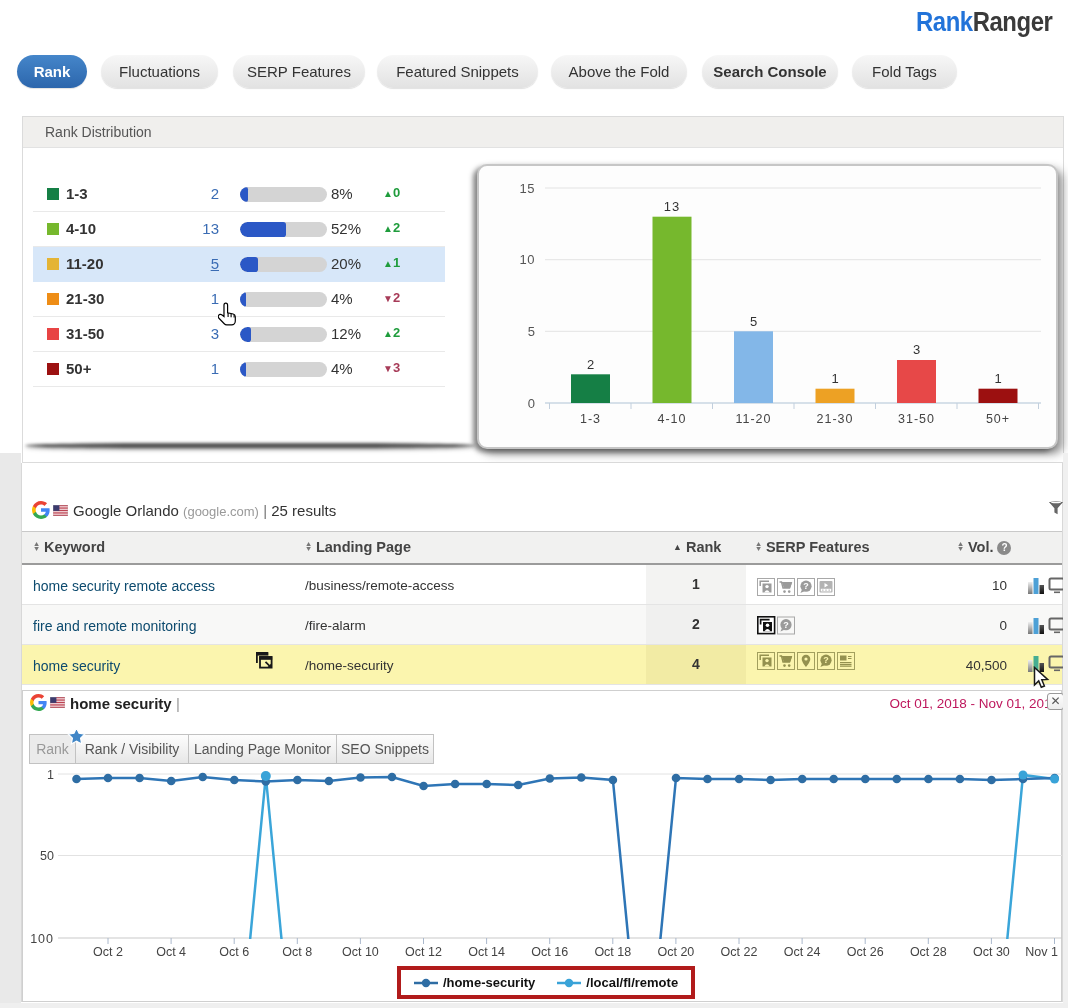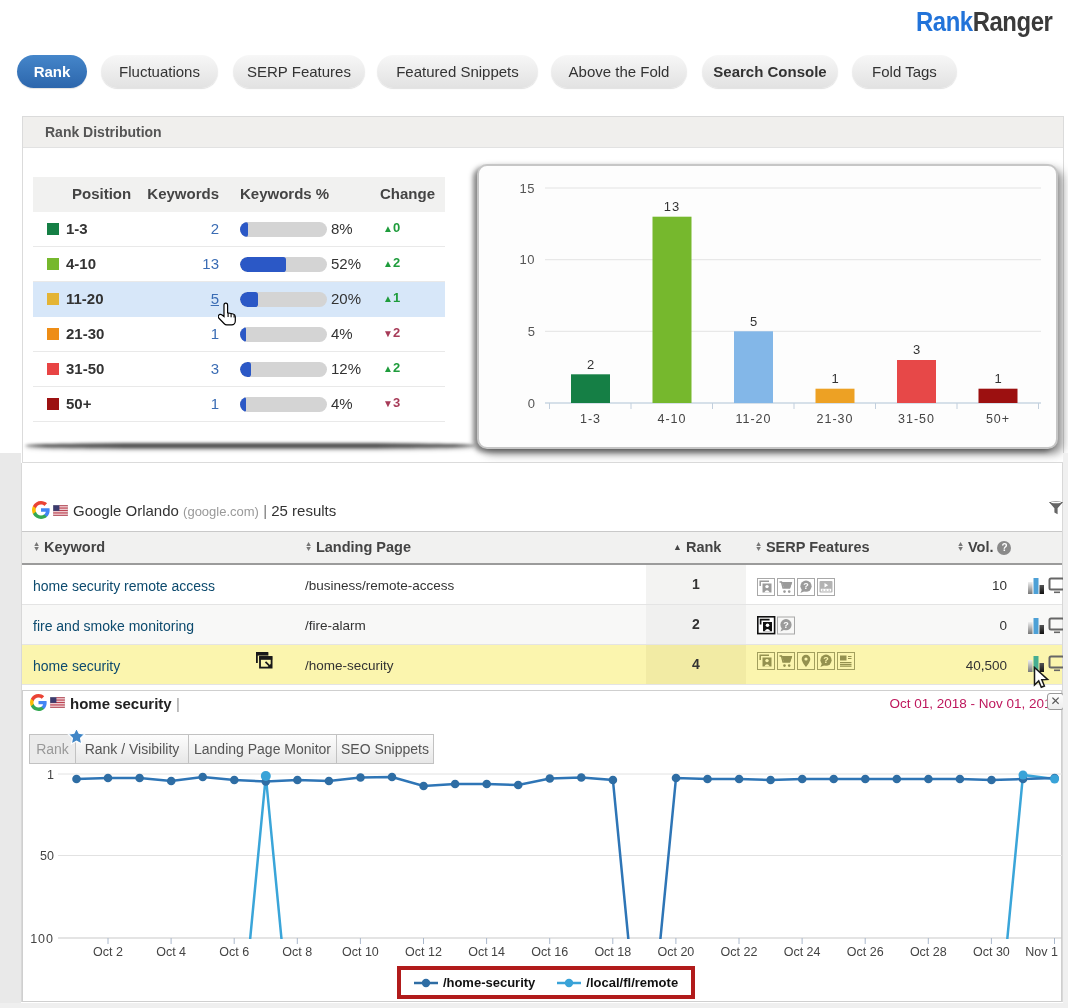--- a/index.html
+++ b/index.html
@@ -3,21 +3,21 @@
 <meta charset="utf-8">
 <style>
 * { margin:0; padding:0; box-sizing:border-box; }
 html,body { width:1068px; height:1008px; background:#fff; font-family:"Liberation Sans", sans-serif; position:relative; overflow:hidden; }
 .abs { position:absolute; }
 
 .pill { position:absolute; top:55px; height:33px; border-radius:17px; font-size:15px; color:#333; text-align:center; line-height:33px; background:linear-gradient(#f7f7f7,#e2e2e2); box-shadow:0 1px 1px rgba(0,0,0,0.12); font-weight:400;}
 .pill.active { background:linear-gradient(#4586ca,#2c66ac); color:#fff; font-weight:700; }
 
 #panel1 { position:absolute; left:22px; top:116px; width:1042px; height:347px; border:1px solid #dbdbdb; background:#fff; }
-#panel1 .hdr { height:31px; background:#f0efed; border-bottom:1px solid #e2e2e2; font-size:14px; font-weight:700; color:#555; line-height:31px; padding-left:22px; }
+#panel1 .hdr { height:31px; background:#f0efed; border-bottom:1px solid #e2e2e2; font-size:14px; font-weight:400; color:#555; line-height:31px; padding-left:22px; }
 
 #rdtable { position:absolute; left:33px; top:177px; width:412px; font-size:15px; }
 #rdtable .thead { height:35px; background:#f1f1f0; position:relative; font-weight:700; color:#444; }
 .rdrow { height:35px; border-bottom:1px solid #e9e9e9; position:relative; background:#fff; }
 .rdrow.hl { background:#d7e7f9; border-bottom:1px solid #d7e7f9;}
 .sq { position:absolute; left:14px; top:11px; width:12px; height:12px; }
 .poslbl { position:absolute; left:33px; top:8px; font-weight:700; color:#333; }
 .kwlink { position:absolute; left:100px; width:86px; top:8px; text-align:right; color:#3a6cb4; }
 .pbar { position:absolute; left:207px; top:10px; width:87px; height:15px; border-radius:8px; background:#d4d4d4; overflow:hidden; }
 .pbar i { display:block; height:15px; border-radius:8px 3px 3px 8px; background:#2b58c6; }
@@ -61,26 +61,20 @@
 <div class="pill" style="left:377px; width:161px;">Featured Snippets</div>
 <div class="pill" style="left:551px; width:136px;">Above the Fold</div>
 <div class="pill" style="left:702px; width:136px;font-weight:bold;">Search Console</div>
 <div class="pill" style="left:852px; width:105px;">Fold Tags</div>
 
 <div id="panel1">
     <div class="hdr">Rank Distribution</div>
   </div>
 
 <div id="rdtable">
-  <div class="thead">
-    <span style="position:absolute; left:39px; top:8px;">Position</span>
-    <span style="position:absolute; left:100px; width:86px; top:8px; text-align:right;">Keywords</span>
-    <span style="position:absolute; left:207px; top:8px;">Keywords %</span>
-    <span style="position:absolute; left:347px; top:8px;">Change</span>
-  </div>
   <div class="rdrow">
     <span class="sq" style="background:#157f45;"></span>
       <span class="poslbl">1-3</span>
     <span class="kwlink">2</span>
     <span class="pbar">
         <i style="width:8px;"></i>
       </span>
       <span class="pct">8%</span>
     <span class="chg up"><span class="tri">▲</span>0</span>
   </div>
@@ -224,21 +218,21 @@
 </div>
 
 <div class="krow" style="top:565px; background:#fff;">
   <span class="rankcell" style="background:#f3f3f2;">1</span>
   <span class="kwtxt">home security remote access</span>
   <span class="lptxt">/business/remote-access</span>
   <span class="voltxt">10</span>
 </div>
 <div class="krow" style="top:605px; background:#f8f8f7;">
   <span class="rankcell" style="background:#f0f0ef;">2</span>
-  <span class="kwtxt">fire and smoke monitoring</span>
+  <span class="kwtxt">fire and remote monitoring</span>
   <span class="lptxt">/fire-alarm</span>
   <span class="voltxt">0</span>
 </div>
 <div class="krow" style="top:645px; background:#fbf5ae;">
   <span class="rankcell" style="background:#f2eba4;">4</span>
   <span class="kwtxt">home security</span>
   <span class="lptxt">/home-security</span>
   <span class="voltxt">40,500</span>
 </div>
 

